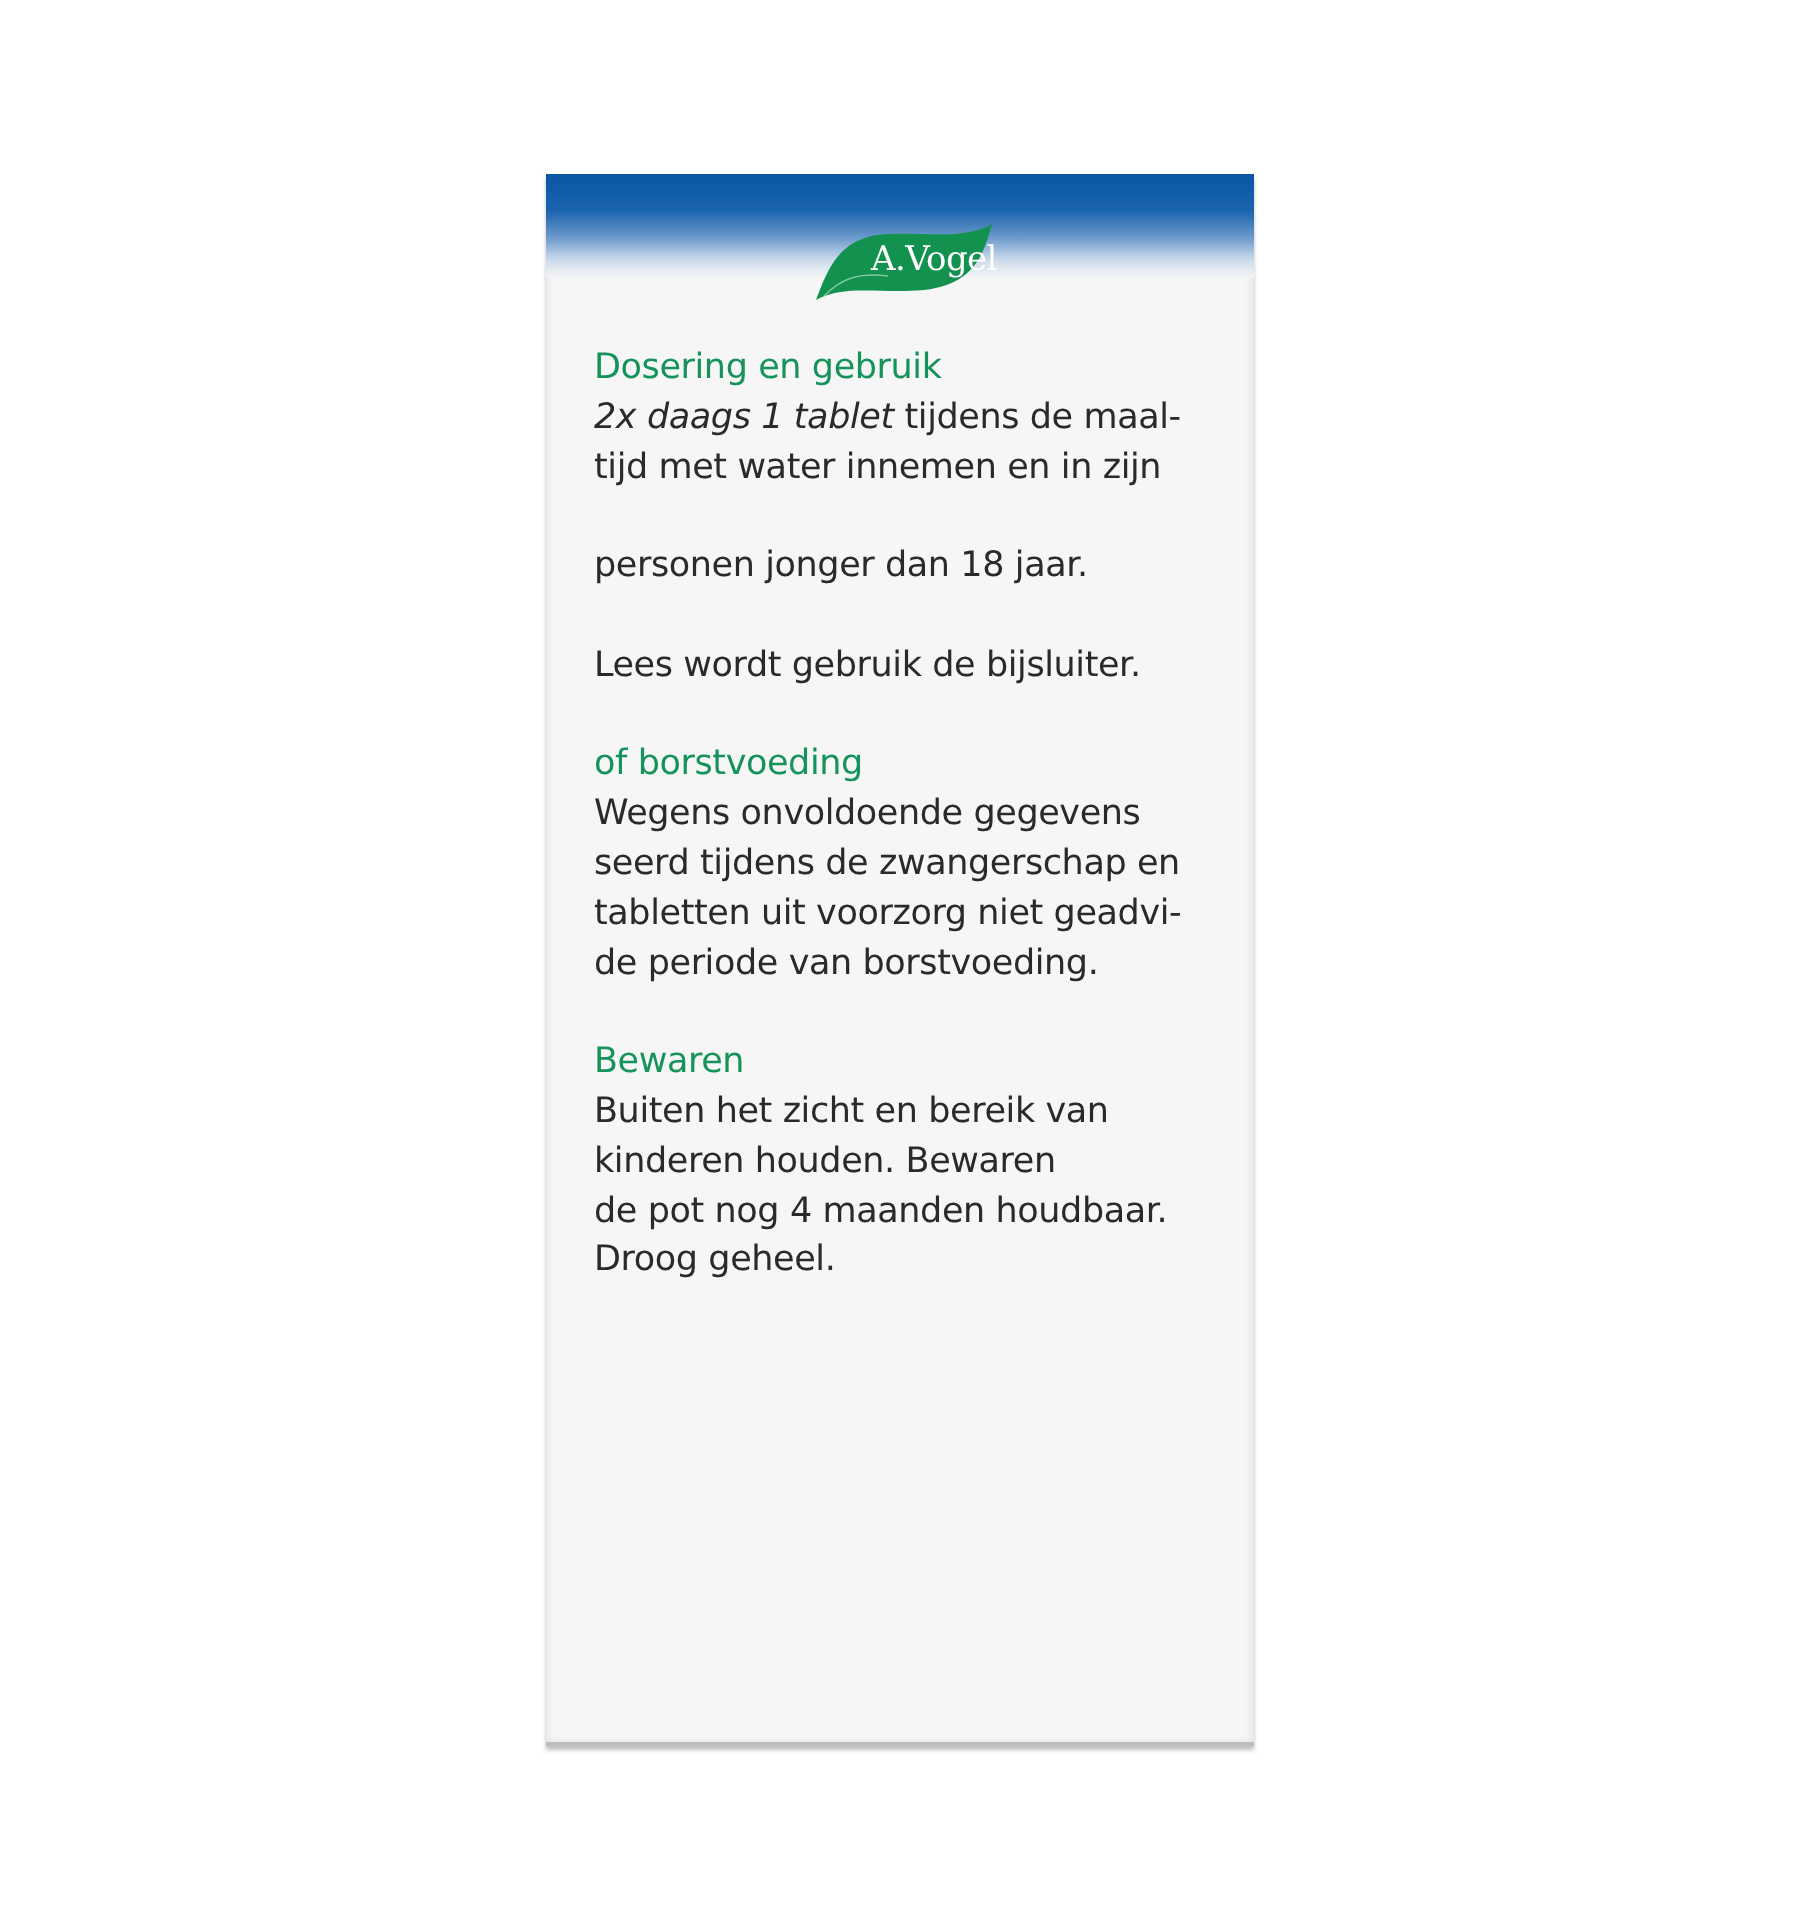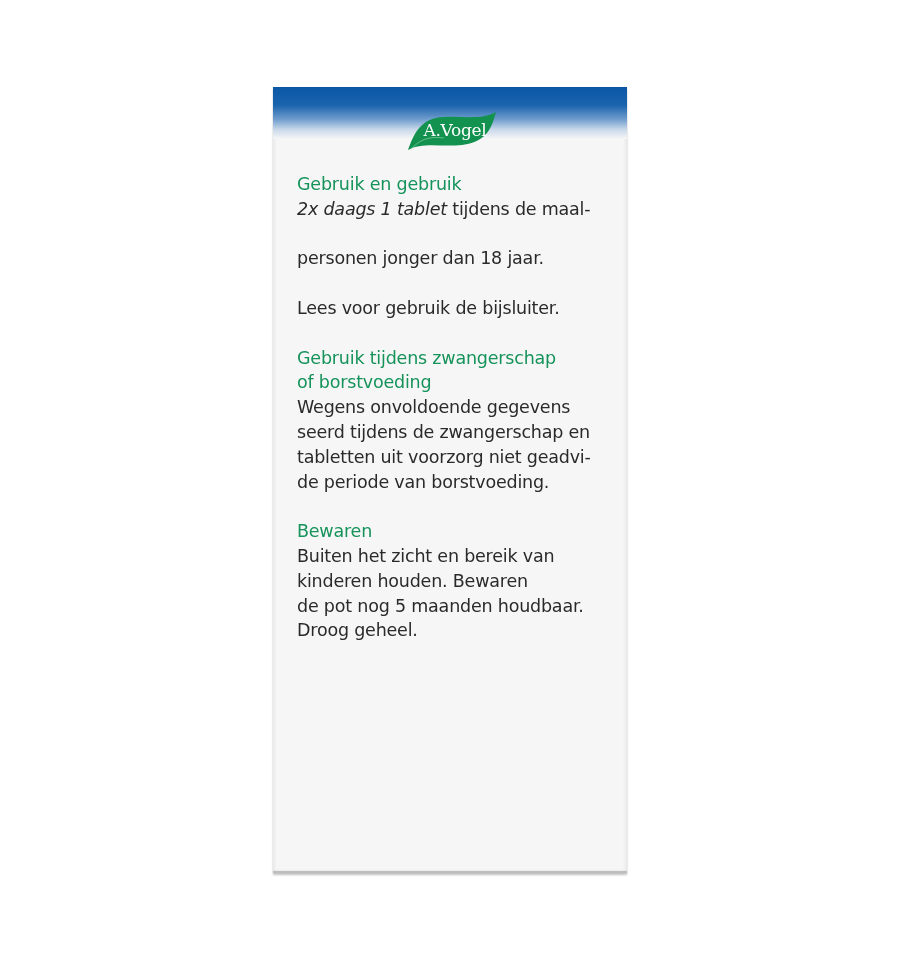--- a/index.html
+++ b/index.html
@@ -35,21 +35,21 @@
     .logo {
       position: absolute;
       left: 131px;
       top: 25px;
       width: 94px;
       height: 40px;
     }
     .logo svg { display: block; }
     .logo-text {
       position: absolute;
-      left: 4px;
+      left: 16px;
       top: 8px;
       width: 94px;
       text-align: center;
       color: #ffffff;
       font-family: "DejaVu Serif", "Liberation Serif", serif;
       font-size: 17px;
       letter-spacing: -0.3px;
     }
     .content {
       position: absolute;
@@ -80,35 +80,35 @@
   <div class="logo">
     <svg width="94" height="40" viewBox="0 0 94 40">
       <path d="M4 38 C 10 22, 16 6, 40 5 C 60 4, 78 8, 92 0 C 88 14, 84 30, 58 33 C 36 35, 18 30, 4 38 Z" fill="#13924f"></path>
       <path d="M8 36 C 16 28, 24 24, 40 26" stroke="#7cc79a" stroke-width="0.8" fill="none"></path>
     </svg>
     <div class="logo-text">A.Vogel</div>
   </div>
 
   <div class="content">
 
-    <h3 class="heading">Gebruik en gebruik</h3>
+    <h3 class="heading">Dosering en gebruik</h3>
     <p class="para"><span class="it">2x daags 1 tablet</span><span> tijdens de maal-</span></p>
+    <p class="para">tijd met water innemen en in zijn</p>
     <div class="gap"></div>
     <p class="para">personen jonger dan 18 jaar.</p>
     <div class="gap"></div>
-    <p class="para">Lees voor gebruik de bijsluiter.</p>
+    <p class="para">Lees wordt gebruik de bijsluiter.</p>
     <div class="gap"></div>
 
-    <h3 class="heading">Gebruik tijdens zwangerschap</h3>
     <h3 class="heading">of borstvoeding</h3>
     <p class="para">Wegens onvoldoende gegevens</p>
     <p class="para">seerd tijdens de zwangerschap en</p>
     <p class="para">tabletten uit voorzorg niet geadvi-</p>
     <p class="para">de periode van borstvoeding.</p>
     <div class="gap"></div>
 
     <h3 class="heading">Bewaren</h3>
     <p class="para">Buiten het zicht en bereik van</p>
     <p class="para">kinderen houden. Bewaren</p>
-    <p class="para">de pot nog 5 maanden houdbaar.</p>
+    <p class="para">de pot nog 4 maanden houdbaar.</p>
     <p class="para">Droog geheel.</p>
   </div>
 </div>
 
 </body></html>

